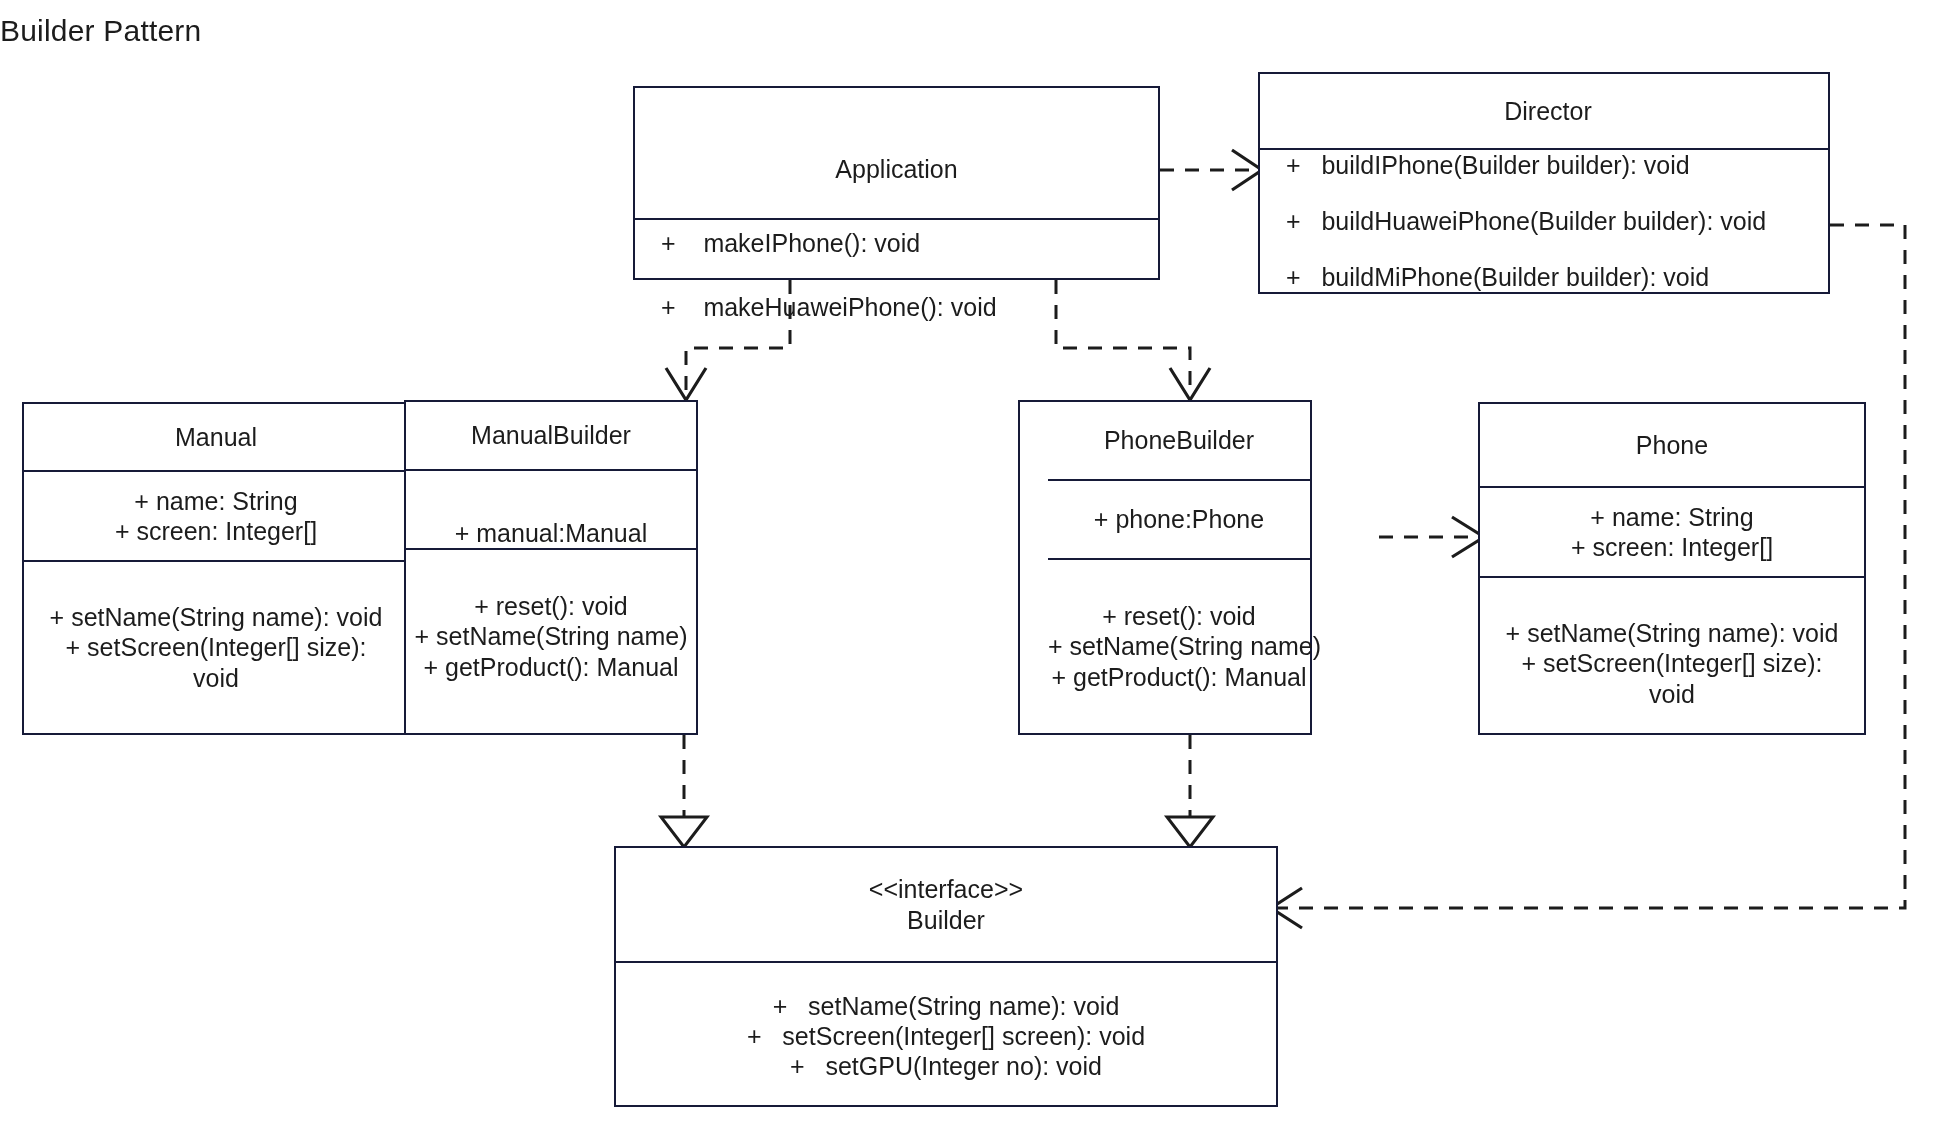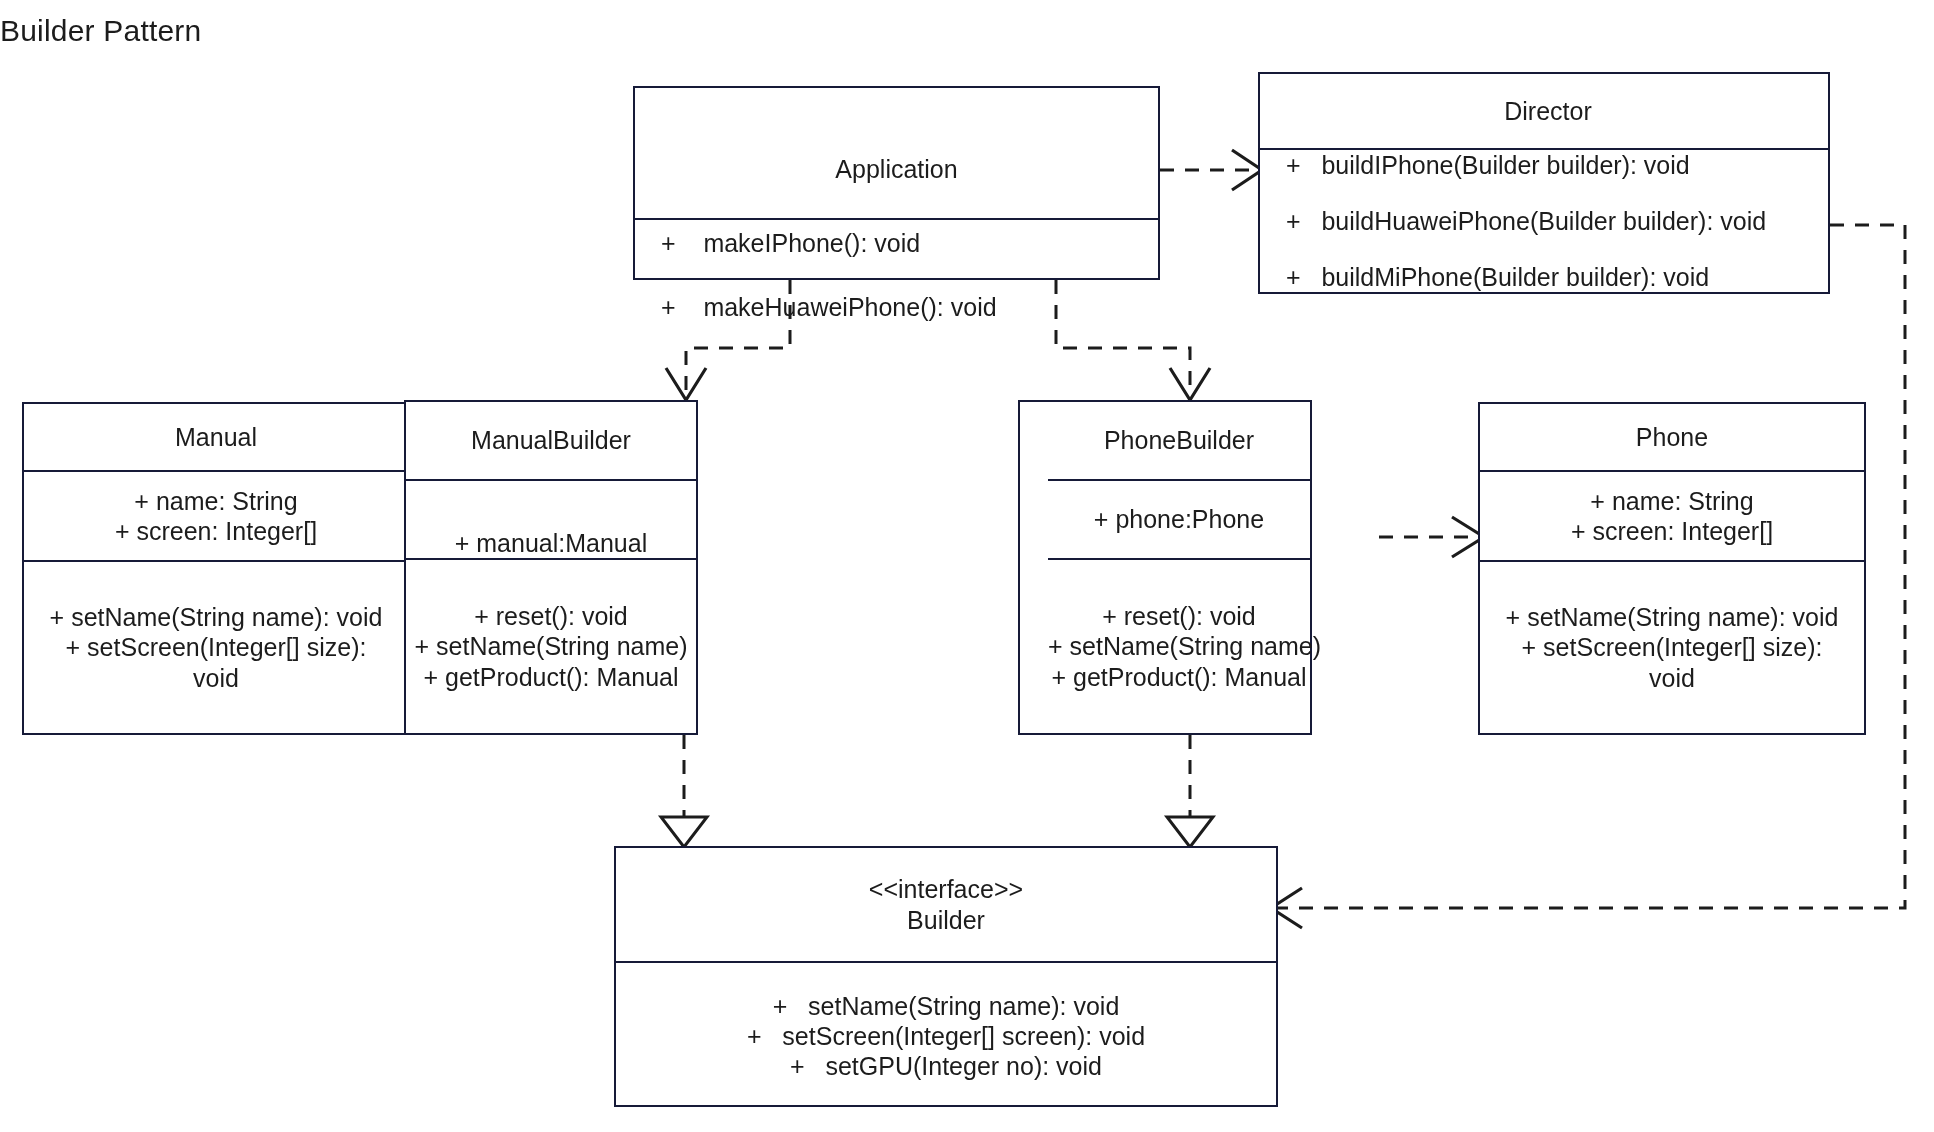--- a/index.html
+++ b/index.html
@@ -163,21 +163,21 @@
       <div class="member-row">+ screen: Integer[]</div>
     </div>
     <div class="uml-section members-centered" style="height:173px;">
       <div class="member-row">+ setName(String name): void</div>
       <div class="member-row">+ setScreen(Integer[] size):</div>
       <div class="member-row">void</div>
     </div>
   </div>
 
   <div class="uml-class" style="left:404px; top:400px; width:294px; height:335px;">
-    <div class="uml-section" style="height:77px;">
+    <div class="uml-section" style="height:67px;">
       <div class="uml-name">ManualBuilder</div>
     </div>
     <div class="uml-section members-centered" style="height:79px;justify-content:flex-end;">
       <div class="member-row">+ manual:Manual</div>
     </div>
     <div class="uml-section members-centered" style="height:175px;">
       <div class="member-row">+ reset(): void</div>
       <div class="member-row">+ setName(String name)</div>
       <div class="member-row">+ getProduct(): Manual</div>
     </div>
@@ -191,21 +191,21 @@
       <div class="member-row">+ phone:Phone</div>
     </div>
     <div class="uml-section members-centered" style="height:175px;">
       <div class="member-row">+ reset(): void</div>
       <div class="member-row">+ setName(String name)</div>
       <div class="member-row">+ getProduct(): Manual</div>
     </div>
   </div>
 
   <div class="uml-class" style="left:1478px; top:402px; width:388px; height:333px;">
-    <div class="uml-section" style="height:66px;border-radius:28px;">
+    <div class="uml-section" style="height:82px;border-radius:28px;">
       <div class="uml-name">Phone</div>
     </div>
     <div class="uml-section members-centered" style="height:90px;">
       <div class="member-row">+ name: String</div>
       <div class="member-row">+ screen: Integer[]</div>
     </div>
     <div class="uml-section members-centered" style="height:173px;">
       <div class="member-row">+ setName(String name): void</div>
       <div class="member-row">+ setScreen(Integer[] size):</div>
       <div class="member-row">void</div>

